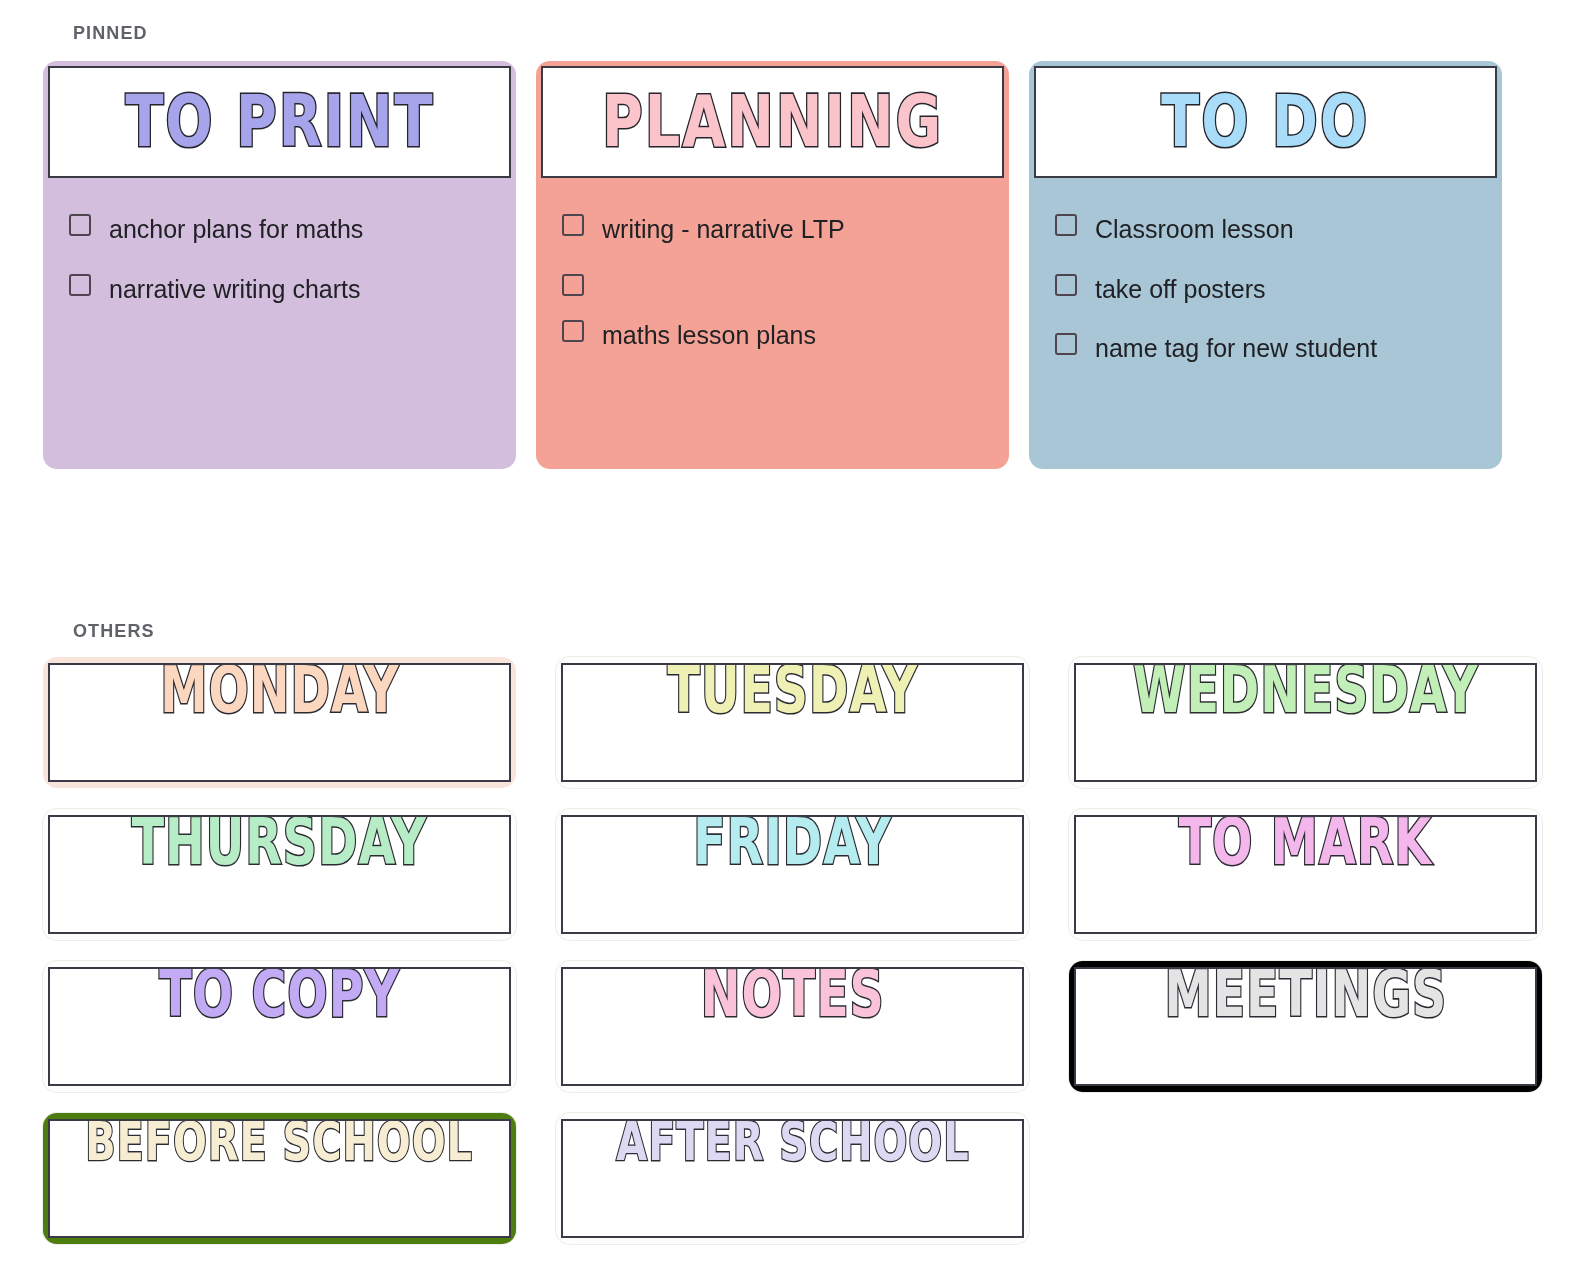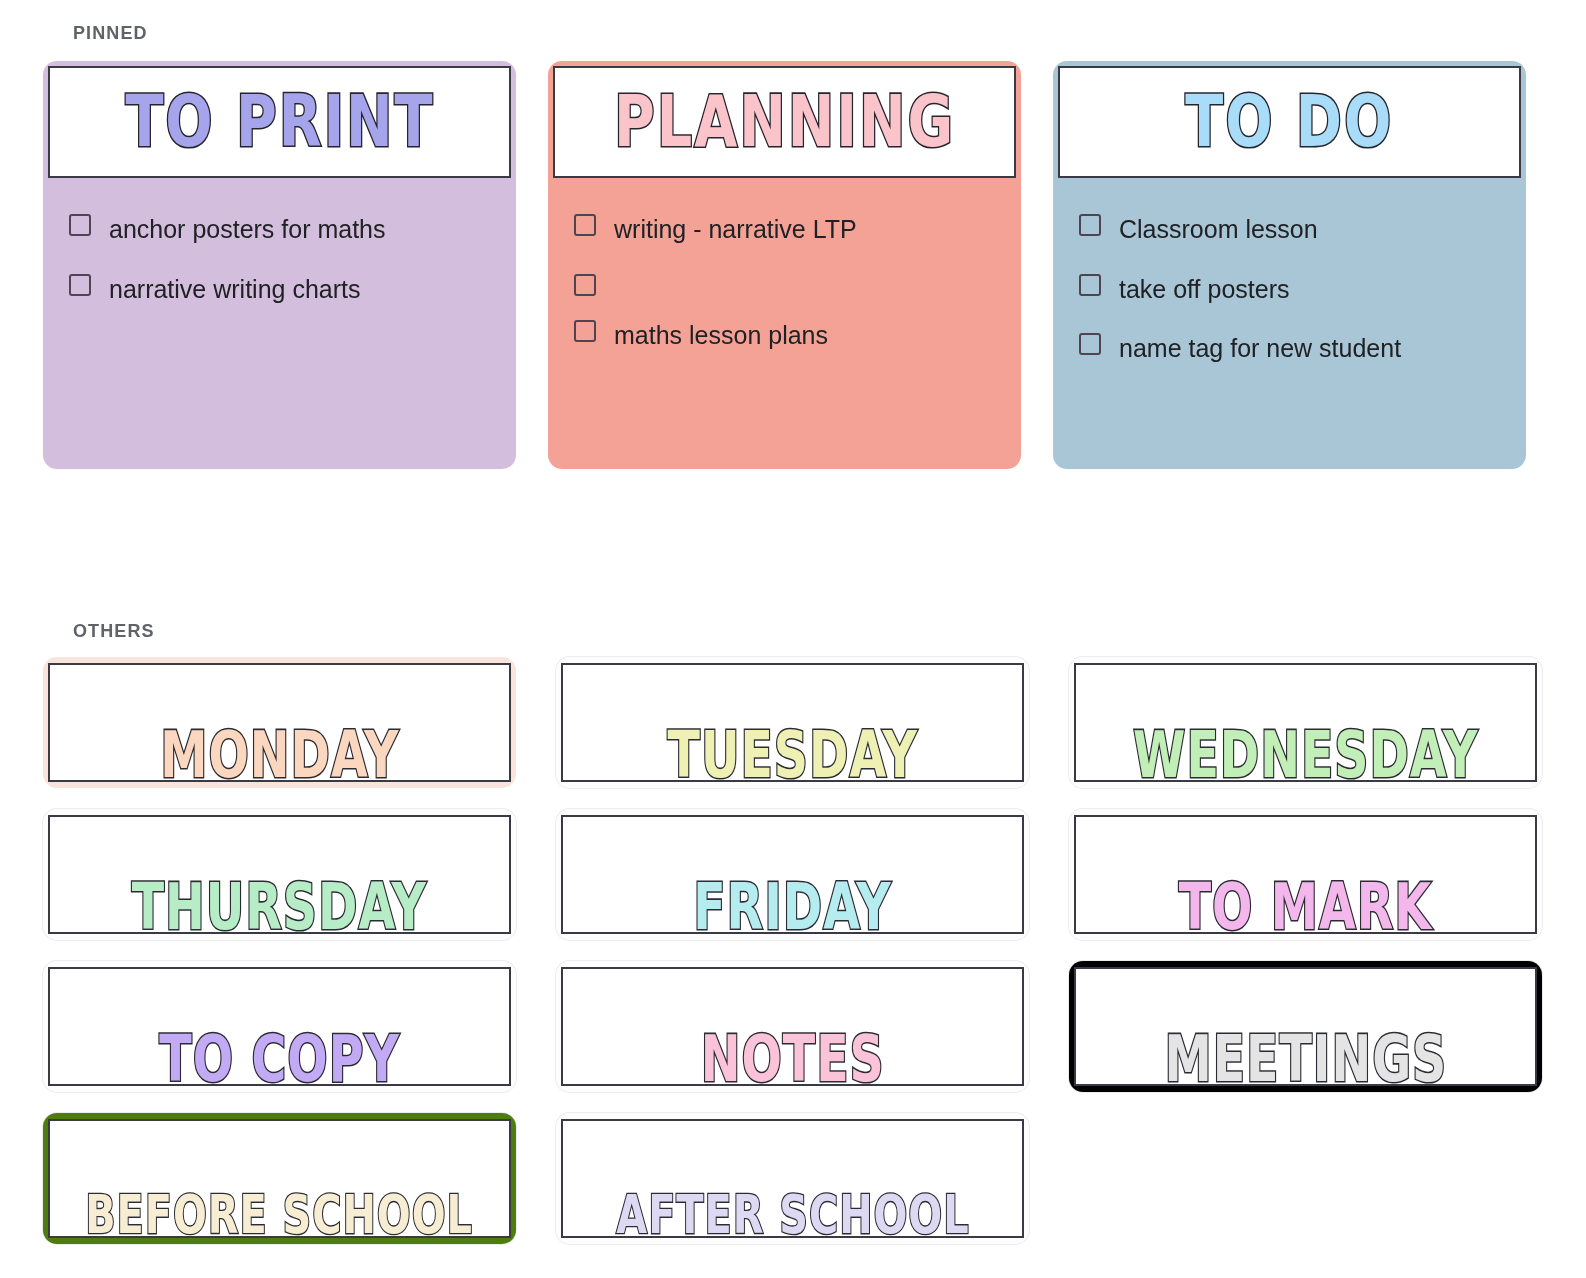--- a/index.html
+++ b/index.html
@@ -37,21 +37,21 @@
   #label-others { top: 621px; }
 
   
   .pinned-grid {
     position: absolute;
     left: 43px;
     top: 61px;
     width: 1499px;
     display: grid;
     grid-template-columns: 473px 473px 473px;
-    column-gap: 32px;
+    column-gap: 20px;
   }
 
   .pinned-card {
     border-radius: 14px;
     padding: 0 0 0 0;
     display: flex;
     flex-direction: column;
     box-sizing: border-box;
     overflow: hidden;
   }
@@ -145,21 +145,21 @@
   .other-header {
     position: absolute;
     left: 5px;
     right: 5px;
     top: 6px;
     bottom: 6px;
     background: #ffffff;
     border: 2px solid #3a3a44;
     box-sizing: border-box;
     display: flex;
-    align-items: flex-end;
+    align-items: flex-start;
     justify-content: center;
     overflow: hidden;
   }
 
   .other-title {
     font-family: "DejaVu Sans", sans-serif;
     font-weight: 700;
     font-size: 50px;
     line-height: 1;
     letter-spacing: 1px;
@@ -185,21 +185,21 @@
   <div class="section-label" id="label-pinned">PINNED</div>
 
   <div class="pinned-grid">
       <div class="pinned-card h-tall" style="background: rgb(212, 190, 221);">
         <div class="card-header">
           <div class="card-title" style="color: rgb(166, 164, 234);">TO PRINT</div>
         </div>
         <div class="card-body">
           <div class="todo-item">
             <div class="checkbox"></div>
-            <div class="todo-text">anchor posters for maths</div>
+            <div class="todo-text">anchor plans for maths</div>
           </div>
           <div class="todo-item">
             <div class="checkbox"></div>
             <div class="todo-text">narrative writing charts</div>
           </div>
         </div>
       </div>
       <div class="pinned-card h-tall" style="background: rgb(244, 162, 150);">
         <div class="card-header">
           <div class="card-title" style="color: rgb(251, 195, 202);">PLANNING</div>

